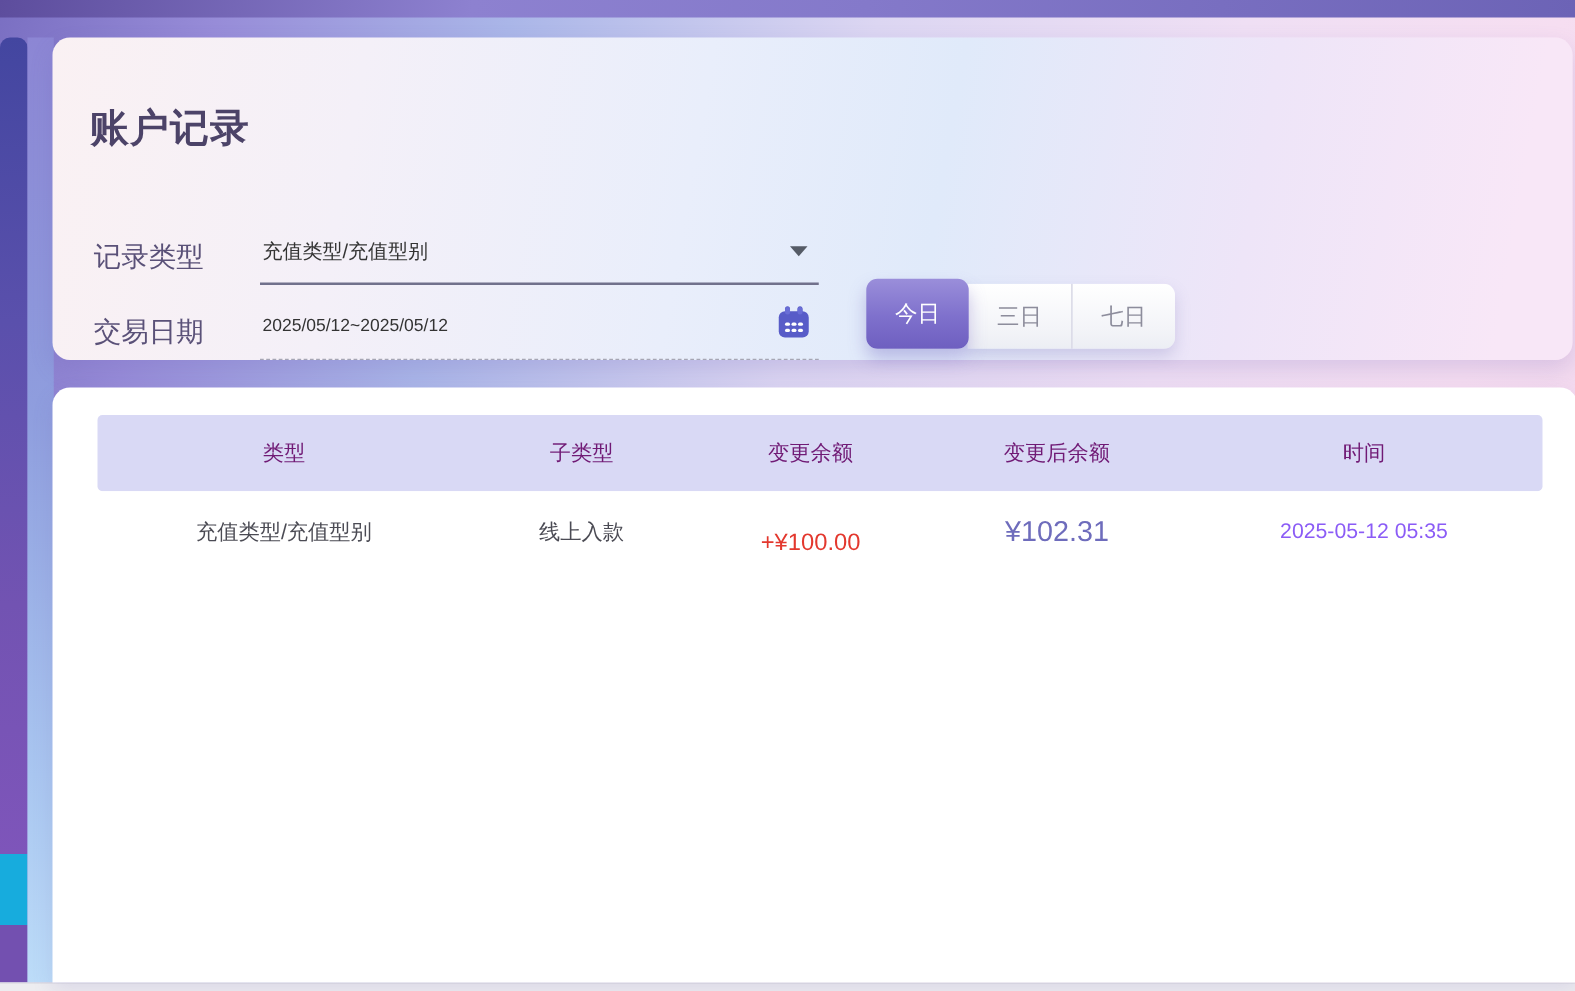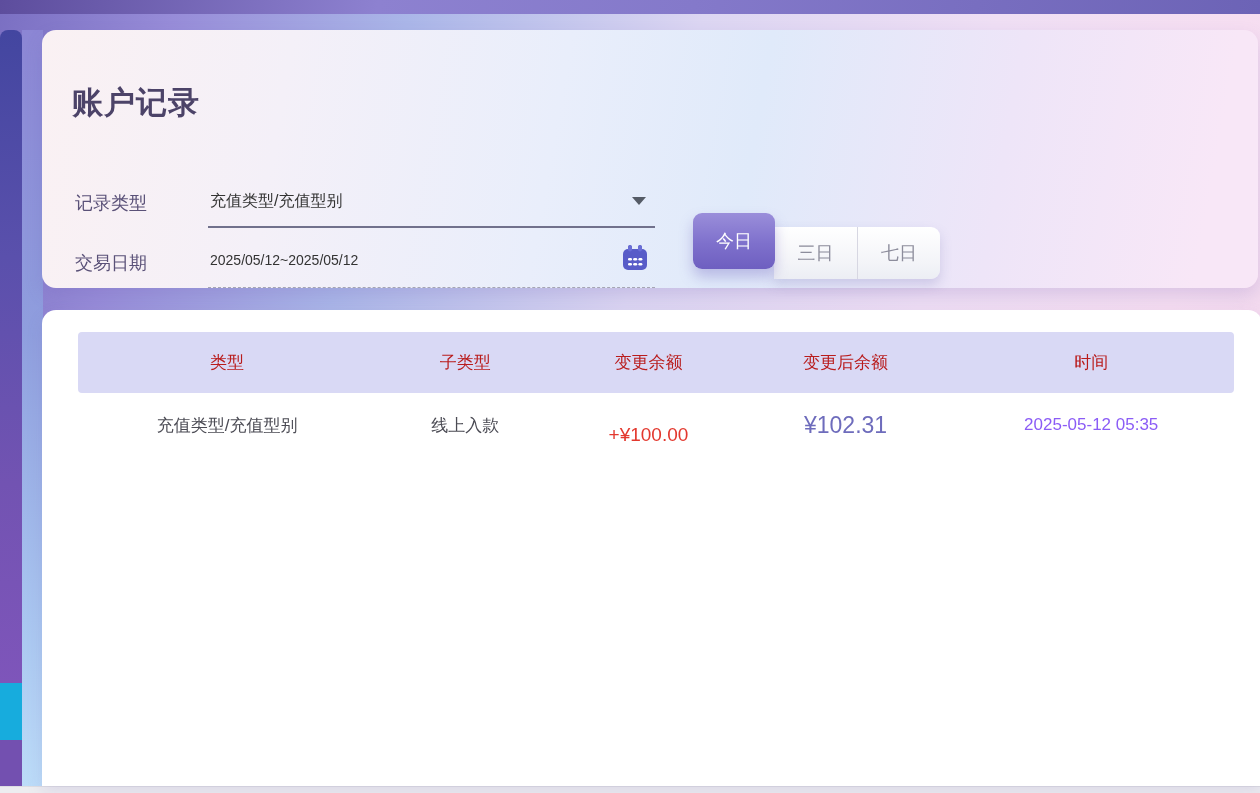--- a/index.html
+++ b/index.html
@@ -35,21 +35,21 @@
   .top-card {
     position:absolute; left:42px; top:30px; width:1216px; height:258px;
     border-radius:14px;
     background:linear-gradient(100deg,#faf1f3 0%,#f4f0f8 20%,#e9eefb 42%,#e0eafa 58%,#eee5f8 78%,#f8e7f7 95%);
     box-shadow:0 8px 18px rgba(110,95,180,0.20);
   }
   .page-title-row { position:absolute; left:30px; top:52px; display:flex; align-items:baseline; }
   .page-title { font-size:31px; font-weight:600; color:#4c4368; letter-spacing:1px; }
   .page-subtitle { font-size:17px; color:#6f6590; margin-left:9px; }
 
-  .field-label { position:absolute; left:33px; font-size:18px; color:#5a5178; }
+  .field-label { position:absolute; left:33px; font-size:22px; color:#5a5178; }
   .label-type { top:161px; }
   .label-date { top:221px;text-align:center; }
 
   .select-field {
     position:absolute; left:166px; top:150px; width:447px; height:48px;
     border-bottom:2px solid #71718c; cursor:pointer;
   }
   .select-value { position:absolute; left:2px; top:11px; font-size:16px; color:#333333; }
   .caret-down {
     position:absolute; right:9px; top:17px; width:0; height:0;
@@ -59,21 +59,21 @@
 
   .date-field {
     position:absolute; left:166px; top:210px; width:447px; height:48px;
     border-bottom:1px dashed #a6a6b4; cursor:pointer;
   }
   .date-value { position:absolute; left:2px; top:12px; font-size:14px; color:#333333; }
   .calendar-icon { position:absolute; right:5px; top:3px; width:30px; height:30px; }
 
   
   .range-group {
-    position:absolute; left:651px; top:173px; display:flex; align-items:center;
+    position:absolute; left:651px; top:173px; display:flex; align-items:flex-end;
   }
   .btn-active {
     width:82px; height:56px; border:none; cursor:pointer;
     border-radius:9px; color:#ffffff; font-size:18px;
     font-family:inherit;
     background:linear-gradient(180deg,#9a8eda 0%,#7e70cc 55%,#6e5fc0 100%);
     box-shadow:0 8px 14px rgba(110,95,190,0.35);
     position:relative; z-index:2;
   }
   .btn-rest { display:flex; border-radius:0 9px 9px 0; overflow:hidden;
@@ -95,21 +95,21 @@
     position:absolute; left:36px; top:22px; width:1156px; height:61px;
     background:#d9d9f5; border-radius:4px; display:flex; align-items:center;
   }
   .tbl-row {
     position:absolute; left:36px; top:83px; width:1156px; height:64px;
     display:flex; align-items:center; background:#ffffff;
   }
   .cell { text-align:center; font-size:17px; }
   .c1 { width:25.8%; } .c2 { width:15.4%; } .c3 { width:16.3%; }
   .c4 { width:17.8%; } .c5 { width:24.7%; }
-  .tbl-header .cell { color:#b91c1c; }
+  .tbl-header .cell { color:#701a75; }
   .cell-text { color:#4b4b54; }
   .cell-change { color:#e3382e; font-size:19px;margin-top:20px; }
   .cell-balance { color:#6e6cbc; font-size:23px; }
   .cell-time { color:#8b5cf6; }
 </style>
 </head>
 <body>
 
 <div id="app">
 

